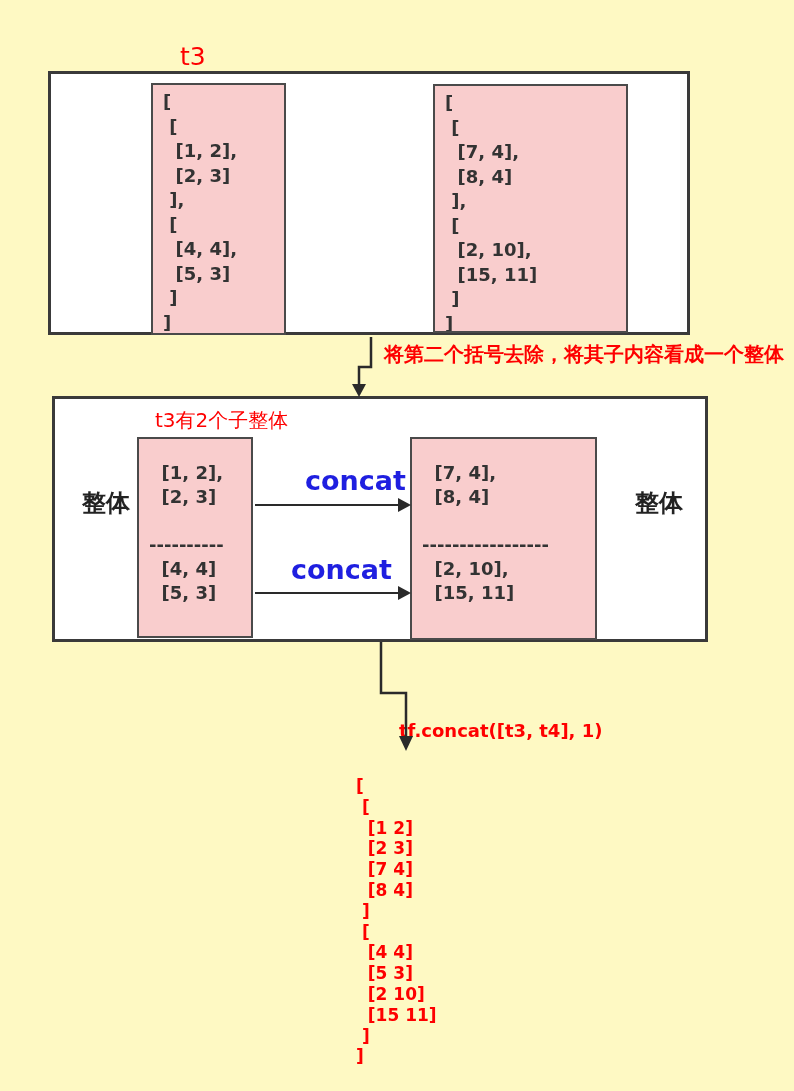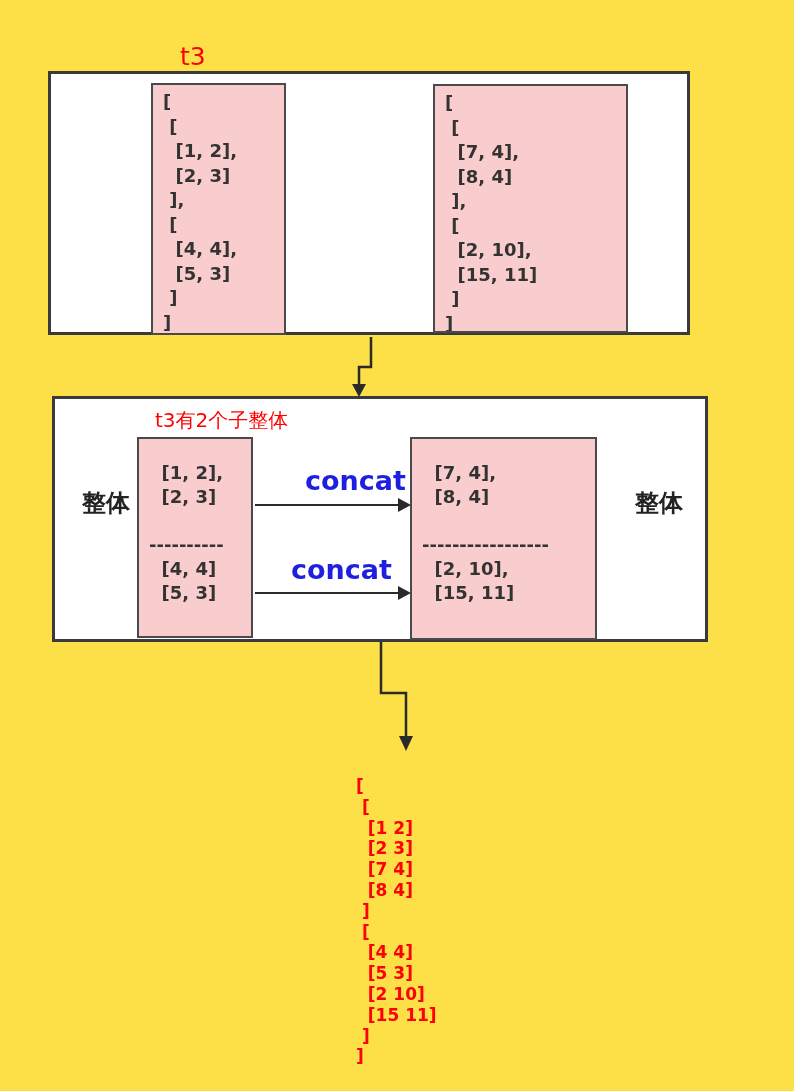--- a/index.html
+++ b/index.html
@@ -1,20 +1,20 @@
 <!DOCTYPE html>
 <html><head>
 <meta charset="utf-8">
 <style>
   html, body { margin: 0; padding: 0; background: #ffffff; }
   .canvas {
     position: relative;
     width: 794px;
     height: 1091px;
-    background: #fde047;
+    background: #fef9c3;
     font-family: "DejaVu Sans", "Liberation Sans", sans-serif;
     overflow: hidden;
   }
   .outer-box {
     position: absolute;
     border: 3px solid #3a3a3a;
     background: #ffffff;
     box-sizing: border-box;
   }
   .pink-box {
@@ -124,20 +124,21 @@
   [8, 4]
  ],
  [
   [2, 10],
   [15, 11]
  ]
 ]</pre>
     </div>
   </div>
 
+  <div class="red-annotation" style="left:384px; top:341px; font-size:20px;">将第二个括号去除，将其子内容看成一个整体</div>
 
   <div class="outer-box" style="left:52px; top:396px; width:656px; height:246px;"></div>
 
   <div class="red-sub-title" style="left:124px; top:407px;">t3有2个子整体</div>
 
   <div class="whole-label" style="left:82px; top:487px;">整体</div>
   <div class="whole-label" style="left:635px; top:487px;">整体</div>
 
   <div class="pink-box" style="left:137px; top:437px; width:116px; height:201px;">
     <pre class="group-pre">  [1, 2],
@@ -152,20 +153,21 @@
   [8, 4]
 
 -----------------
   [2, 10],
   [15, 11]</pre>
   </div>
 
   <div class="concat-label" style="left:305px; top:465px;">concat</div>
   <div class="concat-label" style="left:291px; top:554px;">concat</div>
 
+  <div class="red-annotation" style="left:399px; top:720px; font-size:18px;">tf.concat([t3, t4], 1)</div>
 
   <pre class="result-pre" style="left:356px; top:776px;">[
  [
   [1 2]
   [2 3]
   [7 4]
   [8 4]
  ]
  [
   [4 4]

